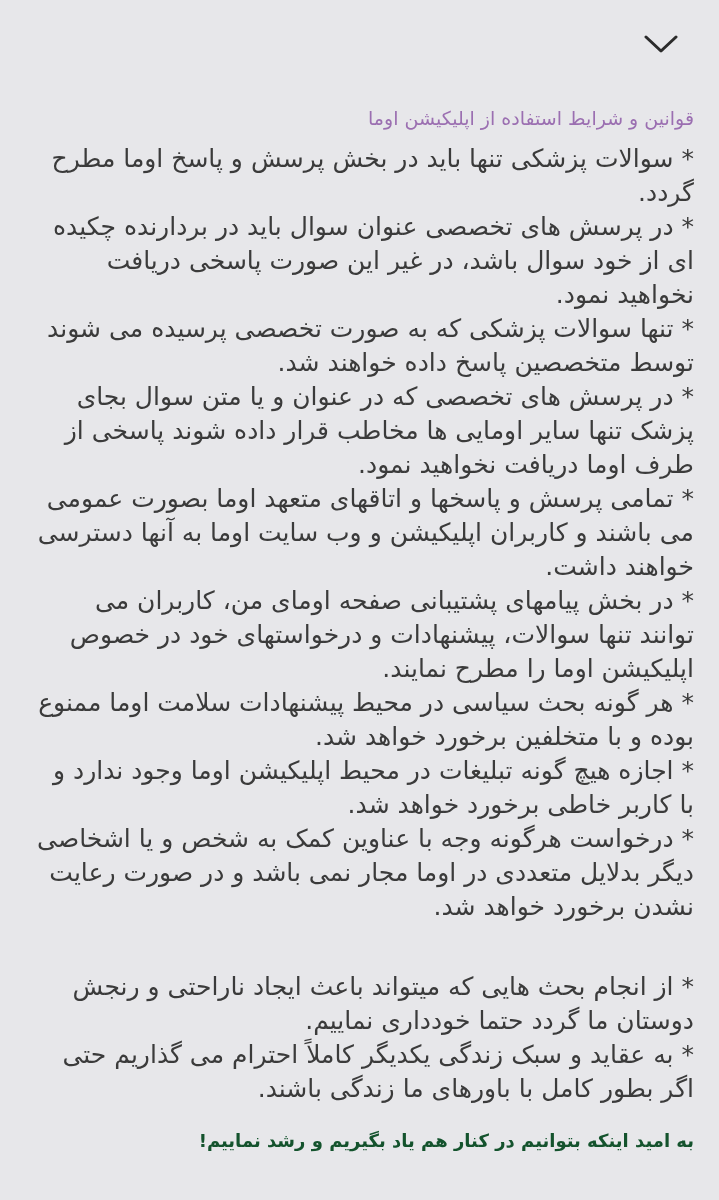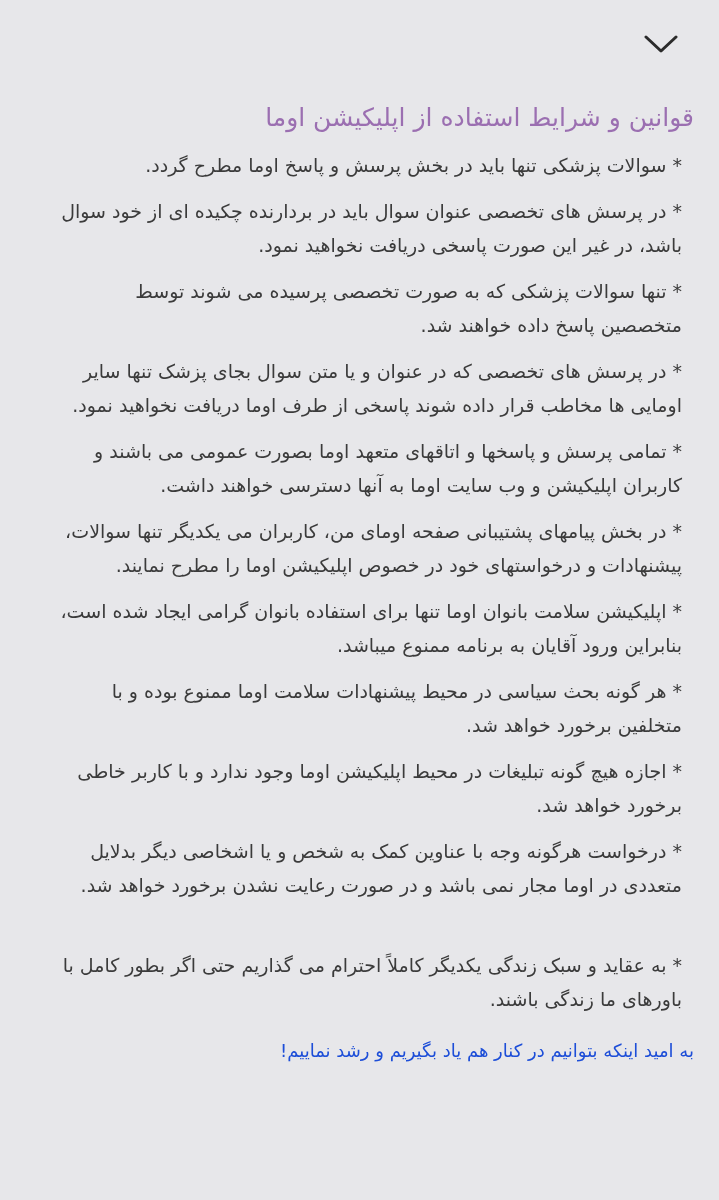--- a/index.html
+++ b/index.html
@@ -28,73 +28,74 @@
     }
     .content {
       position: absolute;
       top: 100px;
       left: 36px;
       width: 658px;
       direction: rtl;
       text-align: right;
     }
     .section-title {
-      font-size: 25px;
+      font-size: 19px;
       line-height: 36px;
       margin: 0;
       font-weight: normal;
     }
     .title-purple { color: #9b6fb1; }
     .rules {
       margin: 6px 0 0 0;
       padding: 0;
       list-style: none;
     }
     .rules li {
-      font-size: 19px;
+      font-size: 25px;
       line-height: 34px;
-      margin: 12px;
+      margin: 0;
       padding: 0;
     }
     .gap-section {
       margin-top: 46px;
     }
     .closing {
       margin-top: 18px;
       font-size: 18px;
       line-height: 34px;
-      color: #1d4ed8;
+      color: #14532d;
+      font-weight: bold;
     }
   </style>
 </head>
 <body>
 
 <div class="collapse-btn">
   <svg width="34" height="20" viewBox="0 0 34 20">
     <polyline points="2,3 17,17 32,3" fill="none" stroke="#2b2b2b" stroke-width="3" stroke-linecap="round" stroke-linejoin="round"></polyline>
   </svg>
 </div>
 
 <div class="content">
   <section>
     <h2 class="section-title title-purple">قوانین و شرایط استفاده از اپلیکیشن اوما</h2>
     <ul class="rules">
       <li>* سوالات پزشکی تنها باید در بخش پرسش و پاسخ اوما مطرح گردد.</li>
       <li>* در پرسش های تخصصی عنوان سوال باید در بردارنده چکیده ای از خود سوال باشد، در غیر این صورت پاسخی دریافت نخواهید نمود.</li>
       <li>* تنها سوالات پزشکی که به صورت تخصصی پرسیده می شوند توسط متخصصین پاسخ داده خواهند شد.</li>
       <li>* در پرسش های تخصصی  که در عنوان و یا متن سوال بجای پزشک تنها سایر اومایی ها مخاطب قرار داده شوند پاسخی از طرف اوما دریافت نخواهید نمود.</li>
       <li>* تمامی پرسش و پاسخها و اتاقهای متعهد اوما بصورت عمومی می باشند و کاربران اپلیکیشن و وب سایت اوما به آنها دسترسی خواهند داشت.</li>
-      <li>* در بخش پیامهای پشتیبانی صفحه اومای من، کاربران می یکدیگر تنها سوالات، پیشنهادات و درخواستهای خود در خصوص اپلیکیشن اوما را مطرح نمایند.</li>
-      <li>* اپلیکیشن سلامت بانوان اوما تنها برای استفاده بانوان گرامی ایجاد شده است، بنابراین ورود آقایان به برنامه ممنوع میباشد.</li>
+      <li>* در بخش پیامهای پشتیبانی صفحه اومای من، کاربران می توانند تنها سوالات، پیشنهادات و درخواستهای خود در خصوص اپلیکیشن اوما را مطرح نمایند.</li>
       <li>* هر گونه بحث سیاسی در محیط پیشنهادات سلامت اوما ممنوع بوده و با متخلفین برخورد خواهد شد.</li>
       <li>* اجازه هیچ گونه تبلیغات در محیط اپلیکیشن اوما وجود ندارد و با کاربر خاطی برخورد خواهد شد.</li>
       <li>* درخواست هرگونه وجه با عناوین کمک به شخص و یا اشخاصی دیگر بدلایل متعددی در اوما مجار نمی باشد و در صورت رعایت نشدن برخورد خواهد شد.</li>
     </ul>
   </section>
 
   <section class="gap-section">
     <ul class="rules">
+      <li>* از انجام بحث هایی که میتواند باعث ایجاد ناراحتی و رنجش دوستان ما گردد حتما خودداری نماییم.</li>
       <li>* به عقاید و سبک زندگی یکدیگر کاملاً احترام می گذاریم حتی اگر بطور کامل با باورهای ما زندگی باشند.</li>
     </ul>
   </section>
 
   <p class="closing">به امید اینکه بتوانیم در کنار هم یاد بگیریم و رشد نماییم!</p>
 </div>
 
 </body></html>

